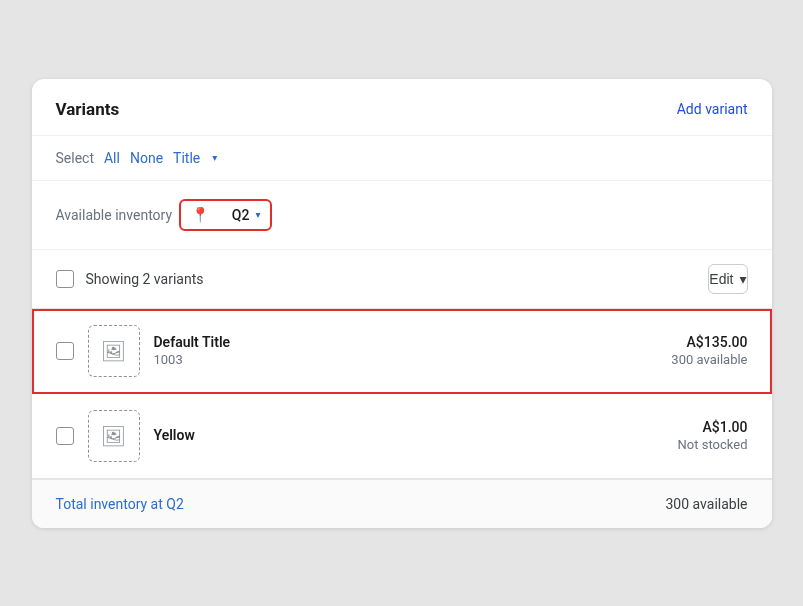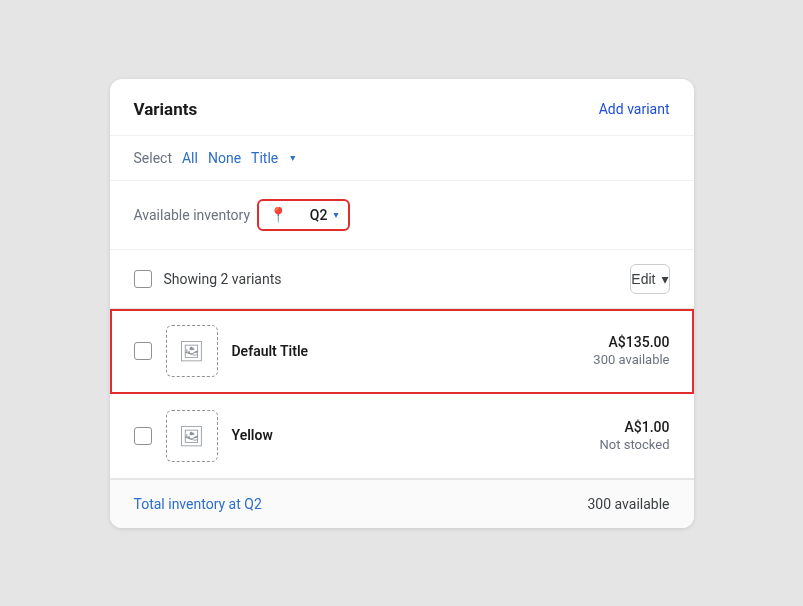--- a/index.html
+++ b/index.html
@@ -8,21 +8,21 @@
       display: flex;
       align-items: center;
       justify-content: center;
       min-height: 100vh;
       font-family: -apple-system, BlinkMacSystemFont, 'Segoe UI', Roboto, sans-serif;
     }
     .card {
       background: #fff;
       border-radius: 12px;
       box-shadow: 0 1px 4px rgba(0,0,0,0.12);
-      width: 584px;
+      width: 740px;
       padding: 0;
       overflow: hidden;
     }
     .card-header {
       display: flex;
       justify-content: space-between;
       align-items: center;
       padding: 20px 24px 16px 24px;
       border-bottom: 1px solid #f0f0f0;
     }
@@ -243,20 +243,21 @@
     </button>
   </div>
 
   <div class="variant-row highlighted">
     <div class="checkbox-container"></div>
     <div class="variant-image">
       <span class="image-icon">🖼</span>
     </div>
     <div class="variant-info">
       <div class="variant-name">Default Title</div>
+      <div class="variant-sku">1003</div>
     </div>
     <div class="variant-pricing">
       <div class="variant-price">A$135.00</div>
       <div class="variant-stock">300 available</div>
     </div>
   </div>
 
   <div class="variant-row">
     <div class="checkbox-container"></div>
     <div class="variant-image">

